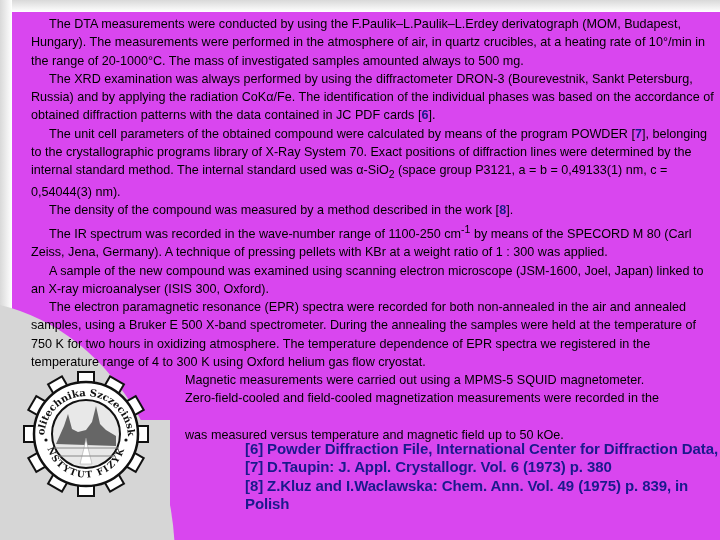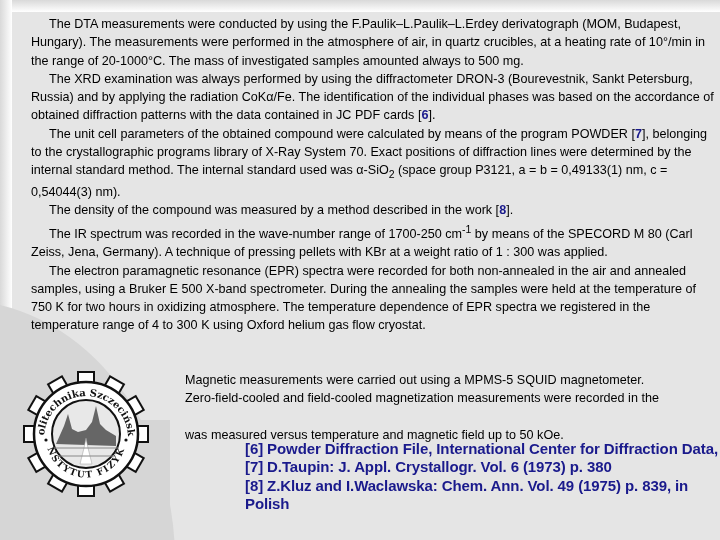--- a/index.html
+++ b/index.html
@@ -1,21 +1,21 @@
 <!DOCTYPE html>
 <html><head>
 <meta charset="utf-8">
 <style>
   html, body { margin:0; padding:0; }
   body {
     width:720px; height:540px; overflow:hidden; position:relative;
     background:#ffffff;
     font-family:"Liberation Sans", sans-serif;
   }
-  .slide { position:absolute; left:0; top:0; width:720px; height:540px; background:#e5e5e5; }
+  .slide { position:absolute; left:0; top:0; width:720px; height:540px; background:#d946ef; }
   .shadow-top {
     position:absolute; left:0; top:0; width:720px; height:12px;
     background:linear-gradient(to bottom, #d9d9d9, #ffffff);
   }
   .shadow-left {
     position:absolute; left:0; top:0; width:12px; height:540px;
     background:linear-gradient(to right, #d9d9d9, #ffffff);
   }
   .gray-blob {
     position:absolute; left:-260px; top:300px; width:435px; height:520px;
@@ -49,21 +49,22 @@
   <div class="shadow-top"></div>
   <div class="shadow-left"></div>
   <div class="gray-blob"></div>
   <div class="gray-bottom"></div>
 
   <div class="text-block">
     <p>The DTA measurements were conducted by using the F.Paulik–L.Paulik–L.Erdey derivatograph (MOM, Budapest, Hungary). The measurements were performed in the atmosphere of air, in quartz crucibles, at a heating rate of 10°/min in the range of 20-1000°C. The mass of investigated samples amounted always to 500 mg.</p>
     <p><span>The XRD examination was always performed by using the diffractometer DRON-3 (Bourevestnik, Sankt Petersburg, Russia) and by applying the radiation CoKα/Fe. The identification of the individual phases was based on the accordance of obtained diffraction patterns with the data contained in JC PDF cards [</span><span class="cite">6</span><span>].</span></p>
     <p><span>The unit cell parameters of the obtained compound were calculated by means of the program POWDER [</span><span class="cite">7</span><span>], belonging to the crystallographic programs library of X-Ray System 70. Exact positions of diffraction lines were determined by the internal standard method. The internal standard used was α-SiO</span><sub>2</sub><span> (space group P3121, a = b = 0,49133(1) nm, c = 0,54044(3) nm).</span></p>
     <p><span>The density of the compound was measured by a method described in the work [</span><span class="cite">8</span><span>].</span></p>
-    <p><span>The IR spectrum was recorded in the wave-number range of 1700-250 cm</span><sup>-1</sup><span> by means of the SPECORD M 80 (Carl Zeiss, Jena, Germany). A technique of pressing pellets with KBr at a weight ratio of 1 : 300 was applied.</span></p>
+    <p><span>The IR spectrum was recorded in the wave-number range of 1100-250 cm</span><sup>-1</sup><span> by means of the SPECORD M 80 (Carl Zeiss, Jena, Germany). A technique of pressing pellets with KBr at a weight ratio of 1 : 300 was applied.</span></p>
+    <p>A sample of the new compound was examined using scanning electron microscope (JSM-1600, Joel, Japan) linked to an X-ray microanalyser (ISIS 300, Oxford).</p>
     <p>The electron paramagnetic resonance (EPR) spectra were recorded for both non-annealed in the air and annealed samples, using a Bruker E 500 X-band spectrometer. During the annealing the samples were held at the temperature of 750 K for two hours in oxidizing atmosphere. The temperature dependence of EPR spectra we registered in the temperature range of 4 to 300 K using Oxford helium gas flow cryostat.</p>
   </div>
 
   <div class="logo">
     <svg width="128" height="128" viewBox="0 0 128 128">
       <g transform="translate(64,64)">
         <g fill="#111">
           <rect x="-9" y="-63" width="18" height="16"></rect>
           <rect x="-9" y="-63" width="18" height="16" transform="rotate(30)"></rect>
           <rect x="-9" y="-63" width="18" height="16" transform="rotate(60)"></rect>

